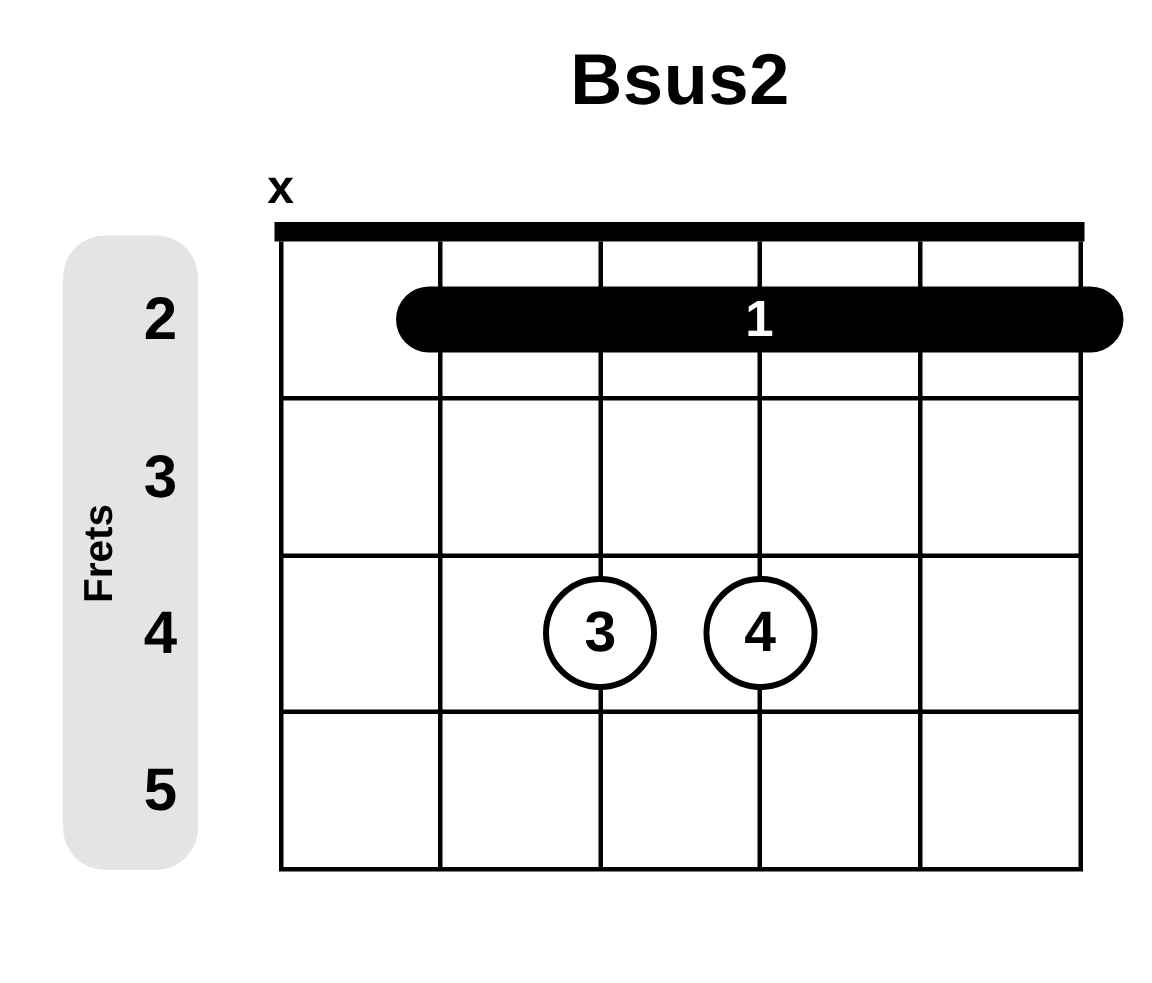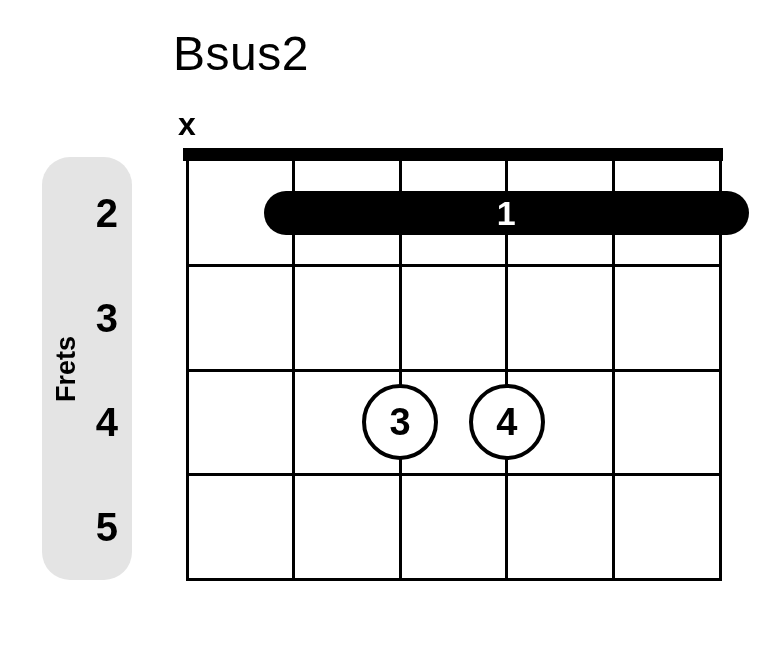--- a/index.html
+++ b/index.html
@@ -8,26 +8,26 @@
     position: relative;
     width: 768px;
     height: 655px;
     background: #ffffff;
     font-family: "Liberation Sans", "DejaVu Sans", sans-serif;
     overflow: hidden;
     color: #000;
   }
   .title {
     position: absolute;
-    left: 173px;
+    left: 187px;
     width: 533px;
     top: 26px;
-    text-align: left;
+    text-align: center;
     font-size: 48px;
-    font-weight: 400;
+    font-weight: 700;
     letter-spacing: 0.5px;
   }
   .sidebar {
     position: absolute;
     left: 42px;
     top: 157px;
     width: 90px;
     height: 423px;
     border-radius: 28px;
   }

